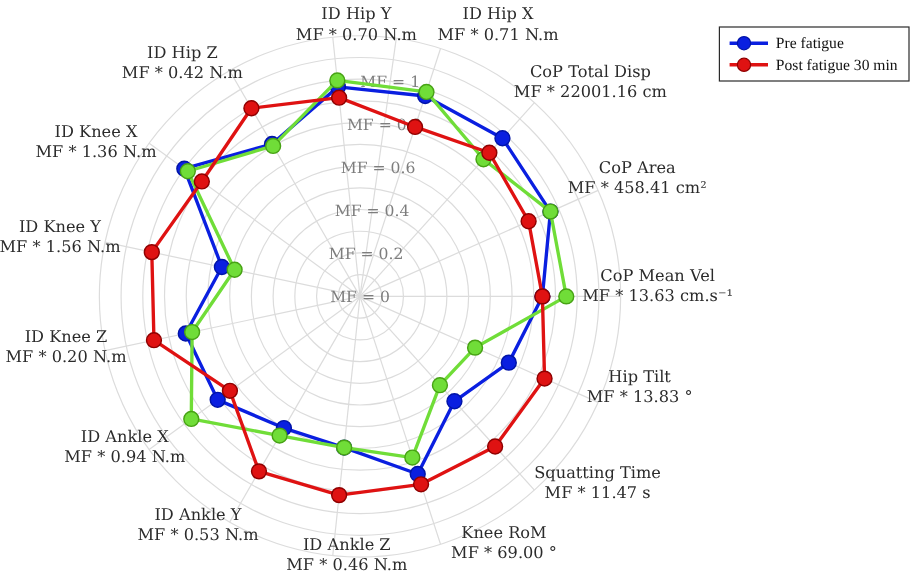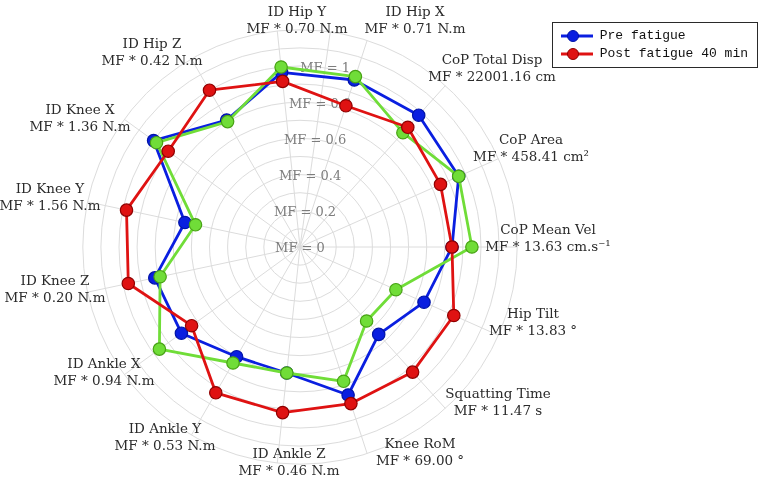--- a/index.html
+++ b/index.html
@@ -1,20 +1,20 @@
 <!DOCTYPE html>
 <html><head>
 <meta charset="utf-8">
 <style>
   html,body{margin:0;padding:0;background:#fff;}
   .figure{position:relative;width:762px;height:479px;background:#ffffff;overflow:hidden;
           font-family:"DejaVu Serif", serif;}
   svg{display:block;}
   .legend{position:absolute;top:22px;right:4px;background:#ffffff;border:1.4px solid #2a2a2a;
-          padding:4px 9px 4px 6px;font-family:Liberation Mono, monospace;font-size:13px;
+          padding:4px 9px 4px 6px;font-family:Liberation Serif, serif;font-size:13px;
           color:#111;line-height:18px;}
   .legend-row{display:flex;align-items:center;white-space:nowrap;}
   .legend-row svg{margin-right:5px;}
 </style>
 </head>
 <body>
 
 <div class="figure">
   <svg id="radar" width="762" height="479" viewBox="0 0 762 479">
     <g id="g-grid">
@@ -145,16 +145,16 @@
           <line x1="2" y1="8" x2="34" y2="8" stroke="#0a1fe0" stroke-width="3"></line>
           <circle cx="14" cy="8" r="5.5" fill="#0a1fe0" stroke="#0014a8" stroke-width="1"></circle>
         </svg>
       <span>Pre fatigue</span>
     </div>
     <div class="legend-row">
       <svg width="36" height="16" class="sw">
           <line x1="2" y1="8" x2="34" y2="8" stroke="#df1212" stroke-width="3"></line>
           <circle cx="14" cy="8" r="5.5" fill="#df1212" stroke="#8f0000" stroke-width="1"></circle>
         </svg>
-      <span>Post fatigue 40 min</span>
+      <span>Post fatigue 30 min</span>
     </div>
   </div>
 </div>
 
 </body></html>

